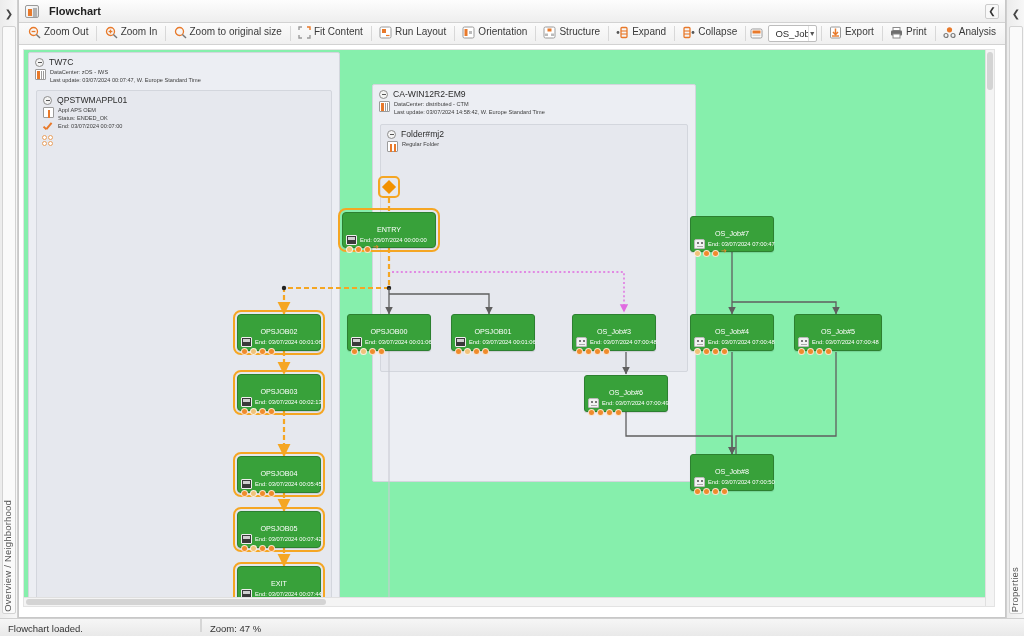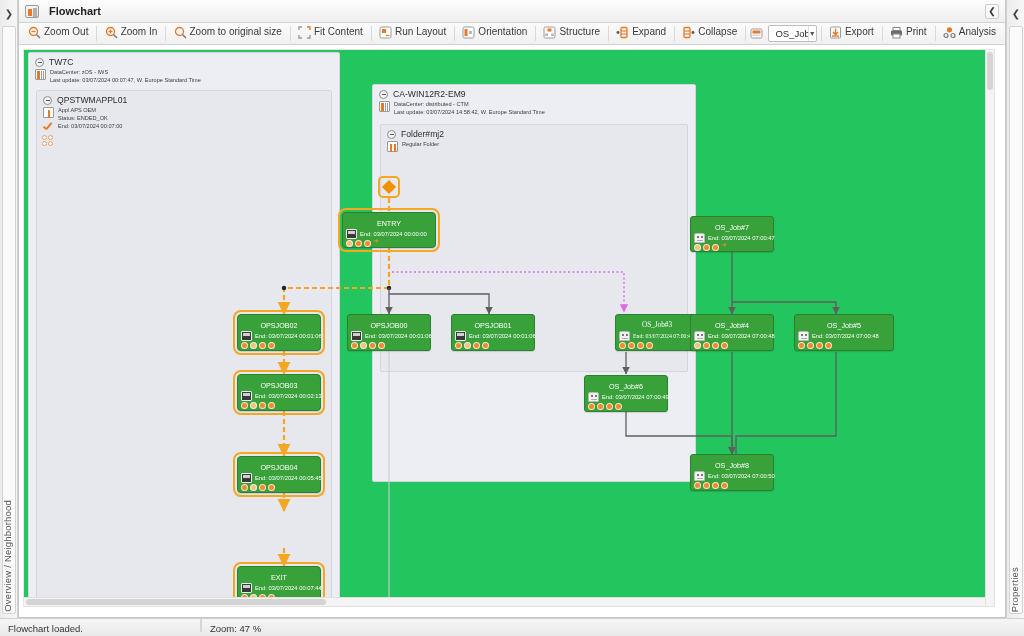--- a/index.html
+++ b/index.html
@@ -103,21 +103,21 @@
     border-left: 1px solid #e0e0e0; margin-left: auto; cursor: pointer;
   }
 
   
   #canvas-wrap {
     position: absolute; left: 0; right: 0; top: 45px; bottom: 0;
     background: #fff; padding: 4px 10px 10px 4px;
   }
   #canvas {
     position: relative; width: 100%; height: 100%;
-    background: #22c55e; border: 1px solid #e3e3e3; overflow: hidden;
+    background: #86efac; border: 1px solid #e3e3e3; overflow: hidden;
   }
   #edge-layer { position: absolute; left: 0; top: 0; width: 100%; height: 100%; }
 
   
   .group {
     position: absolute; background: #e6e8ee; border: 1px solid #d3d6dd;
     border-radius: 2px;
   }
   .group.outer { background: #eceef3; }
   .group-head {
@@ -180,21 +180,21 @@
   
   .node {
     position: absolute; background: #38a13a; border: 1px solid #2c8030;
     border-radius: 3px; box-shadow: 0 1px 1px rgba(0,0,0,.12);
   }
   .node.sel {
     outline: 2px solid #f5a623; outline-offset: 2px; border-radius: 4px;
   }
   .node .n-title {
     text-align: center; color: #fff; font-size: 7.2px; line-height: 11px;
-    padding-top: 5px; white-space: nowrap; overflow: hidden;
+    padding-top: 11px; white-space: nowrap; overflow: hidden;
   }
   .node .n-body { display: flex; align-items: center; gap: 3px; padding: 0 3px; }
   .node .n-end { color: #fff; font-size: 5.8px; white-space: nowrap; }
   .node .n-ic { width: 11px; height: 10px; flex: 0 0 auto; position: relative; }
   .n-ic.mainframe {
     background: #3a3a3a; border: 1px solid #efefef; border-radius: 1px;
   }
   .n-ic.mainframe::after {
     content:""; position:absolute; left:1px; top:1px; right:1px; height:3px;
     background:#cfcfcf;
@@ -662,20 +662,33 @@
             <span class="n-end">End: 03/07/2024 00:05:45</span>
           </div>
           <div class="badges">
             <span class="badge ok"></span>
             <span class="badge info"></span>
             <span class="badge ok"></span>
             <span class="badge ok"></span>
           </div>
         </div>
 
+        <div class="node sel" style="left:213px; top:461px; width:84px; height:37px;">
+          <div class="n-title">OPSJOB05</div>
+          <div class="n-body">
+            <span class="n-ic mainframe"></span>
+            <span class="n-end">End: 03/07/2024 00:07:42</span>
+          </div>
+          <div class="badges">
+            <span class="badge ok"></span>
+            <span class="badge info"></span>
+            <span class="badge ok"></span>
+            <span class="badge ok"></span>
+          </div>
+        </div>
 
         <div class="node sel" style="left:213px; top:516px; width:84px; height:37px;">
           <div class="n-title">EXIT</div>
           <div class="n-body">
             <span class="n-ic mainframe"></span>
             <span class="n-end">End: 03/07/2024 00:07:44</span>
           </div>
           <div class="badges">
             <span class="badge ok"></span>
             <span class="badge info"></span>
@@ -691,21 +704,21 @@
             <span class="n-end">End: 03/07/2024 07:00:47</span>
           </div>
           <div class="badges">
             <span class="badge info"></span>
             <span class="badge ok"></span>
             <span class="badge ok"></span>
             <span class="badge arrow"></span>
           </div>
         </div>
 
-        <div class="node" style="left:591px; top:264px; width:84px; height:37px;font-family:Liberation Serif, serif;">
+        <div class="node" style="left:548px; top:264px; width:84px; height:37px;">
           <div class="n-title">OS_Job#3</div>
           <div class="n-body">
             <span class="n-ic server"></span>
             <span class="n-end">End: 03/07/2024 07:00:48</span>
           </div>
           <div class="badges">
             <span class="badge ok"></span>
             <span class="badge ok"></span>
             <span class="badge ok"></span>
             <span class="badge ok"></span>
@@ -719,21 +732,21 @@
             <span class="n-end">End: 03/07/2024 07:00:48</span>
           </div>
           <div class="badges">
             <span class="badge info"></span>
             <span class="badge ok"></span>
             <span class="badge ok"></span>
             <span class="badge ok"></span>
           </div>
         </div>
 
-        <div class="node" style="left:770px; top:264px; width:100px; height:37px;">
+        <div class="node" style="left:770px; top:264px; width:88px; height:37px;">
           <div class="n-title">OS_Job#5</div>
           <div class="n-body">
             <span class="n-ic server"></span>
             <span class="n-end">End: 03/07/2024 07:00:48</span>
           </div>
           <div class="badges">
             <span class="badge ok"></span>
             <span class="badge ok"></span>
             <span class="badge ok"></span>
             <span class="badge ok"></span>

